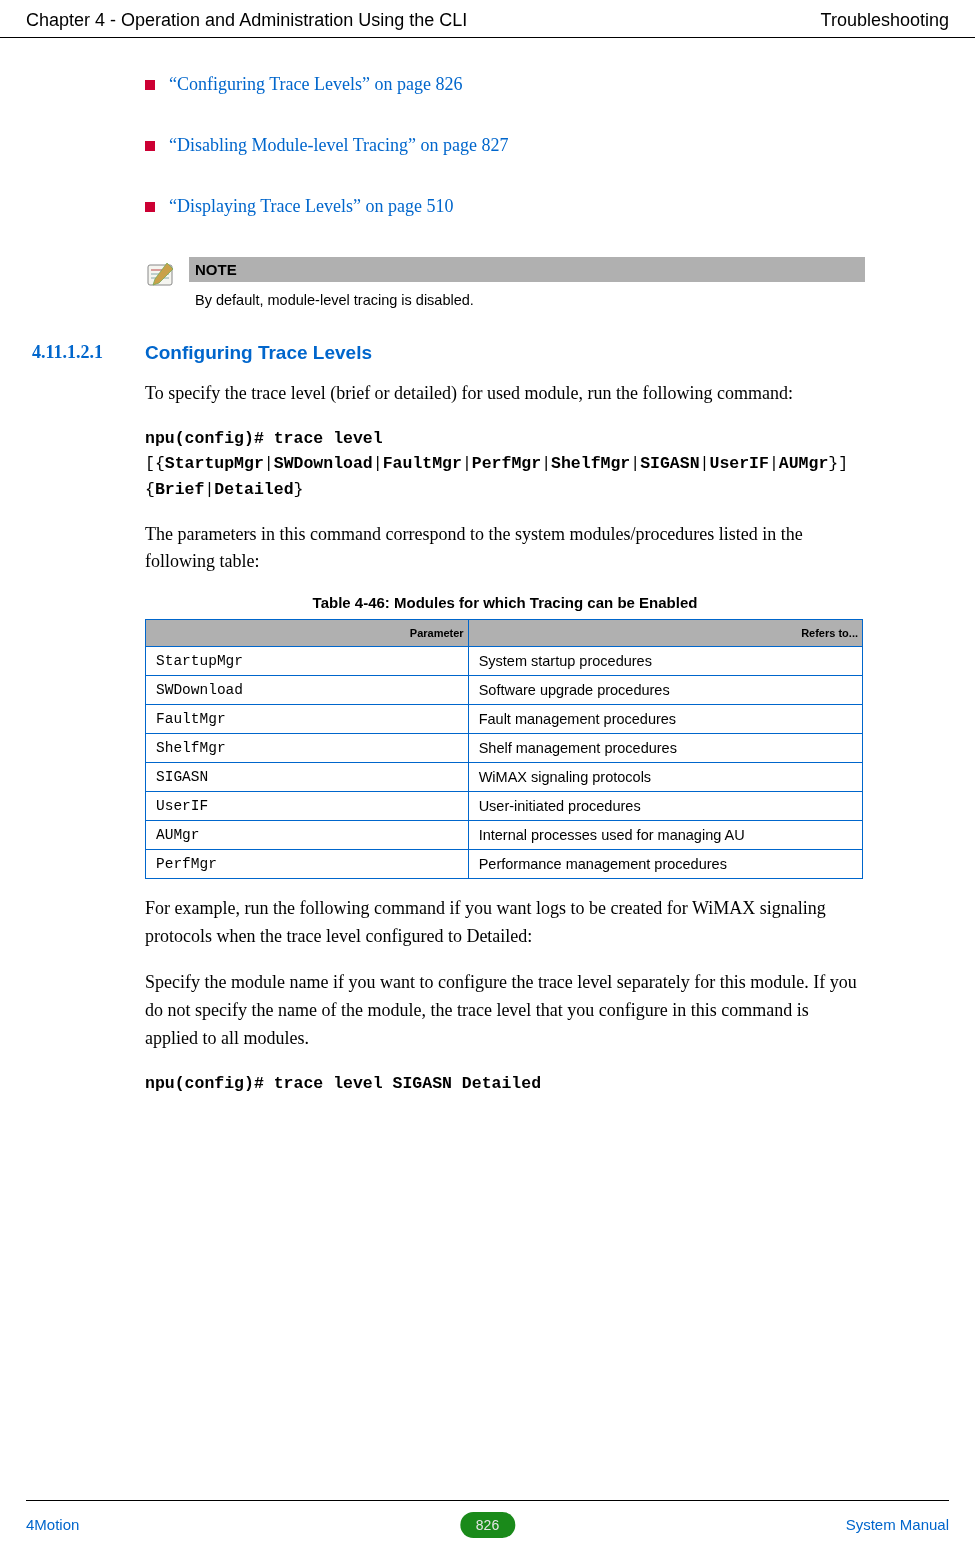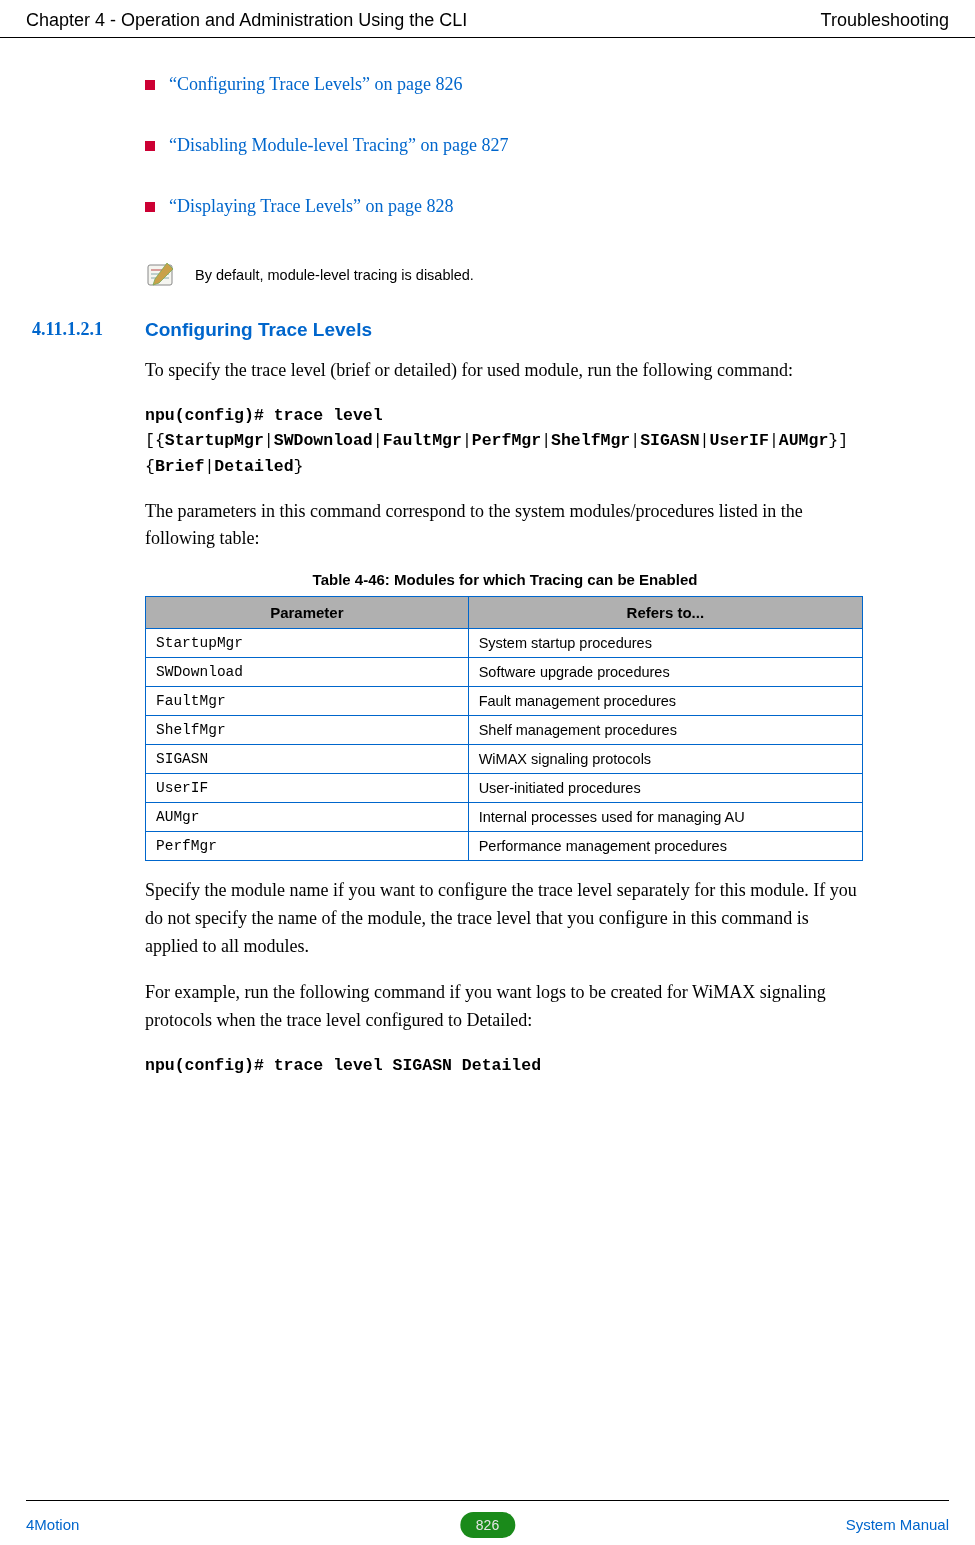--- a/index.html
+++ b/index.html
@@ -112,24 +112,24 @@
       margin-left: 115px;
       border-collapse: collapse;
       width: 718px;
       font-family: Arial, Helvetica, sans-serif;
       font-size: 14.5px;
       margin-bottom: 16px;
     }
     th {
       background: #b0b0b0;
       border: 1px solid #0066cc;
-      text-align: center;
+      text-align: right;
       padding: 7px 4px;
       font-weight: bold;
-      font-size: 15px;
+      font-size: 11px;
     }
     td {
       border: 1px solid #0066cc;
       padding: 6px 10px;
     }
     td.param {
       font-family: 'Courier New', monospace;
       width: 45%;
     }
     .page-footer {
@@ -192,35 +192,36 @@
     <div class="link-item">
       <div class="bullet"></div>
       <span class="link-text">“Configuring Trace Levels” on page 826</span>
     </div>
     <div class="link-item">
       <div class="bullet"></div>
       <span class="link-text">“Disabling Module-level Tracing” on page 827</span>
     </div>
     <div class="link-item">
       <div class="bullet"></div>
-      <span class="link-text">“Displaying Trace Levels” on page 828</span>
+      <span class="link-text">“Displaying Trace Levels” on page 510</span>
     </div>
   </div>
 
   <div class="note-block">
     <div class="note-icon">
       <svg class="pencil-icon" viewBox="0 0 32 32">
         <rect x="3" y="6" width="24" height="20" rx="2" fill="#f5f5f0" stroke="#888" stroke-width="1"></rect>
         <line x1="6" y1="11" x2="24" y2="11" stroke="#b44" stroke-width="1"></line>
         <line x1="6" y1="15" x2="24" y2="15" stroke="#8aa" stroke-width="1"></line>
         <line x1="6" y1="19" x2="24" y2="19" stroke="#8aa" stroke-width="1"></line>
         <path d="M22 4 L28 10 L14 24 L8 26 L10 20 Z" fill="#c9a14a" stroke="#7a5" stroke-width="0.8"></path>
       </svg>
     </div>
     <div class="note-content">
+      <div class="note-header">NOTE</div>
       <div class="note-body">By default, module-level tracing is disabled.</div>
     </div>
   </div>
 
   <div class="section-row">
     <div class="section-number">4.11.1.2.1</div>
     <div class="section-title">Configuring Trace Levels</div>
   </div>
 
   <p class="body-text">To specify the trace level (brief or detailed) for used module, run the following command:</p>
@@ -269,22 +270,22 @@
           <td class="param">AUMgr</td>
           <td>Internal processes used for managing AU</td>
         </tr>
       <tr>
           <td class="param">PerfMgr</td>
           <td>Performance management procedures</td>
         </tr>
     </tbody>
   </table>
 
+  <p class="body-text">For example, run the following command if you want logs to be created for WiMAX signaling protocols when the trace level configured to Detailed:</p>
   <p class="body-text">Specify the module name if you want to configure the trace level separately for this module. If you do not specify the name of the module, the trace level that you configure in this command is applied to all modules.</p>
-  <p class="body-text">For example, run the following command if you want logs to be created for WiMAX signaling protocols when the trace level configured to Detailed:</p>
   <p class="code-text"><span class="bold">npu(config)# trace level SIGASN Detailed</span></p>
 
 </div>
 
 <div class="footer-border"></div>
 <div class="page-footer">
   <span class="footer-left">4Motion</span>
   <div class="footer-center">
     <span class="page-badge">826</span>
   </div>

